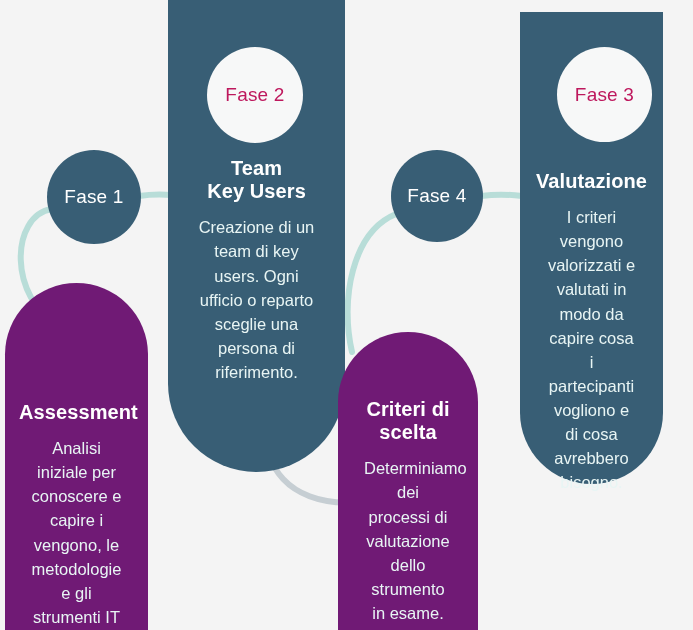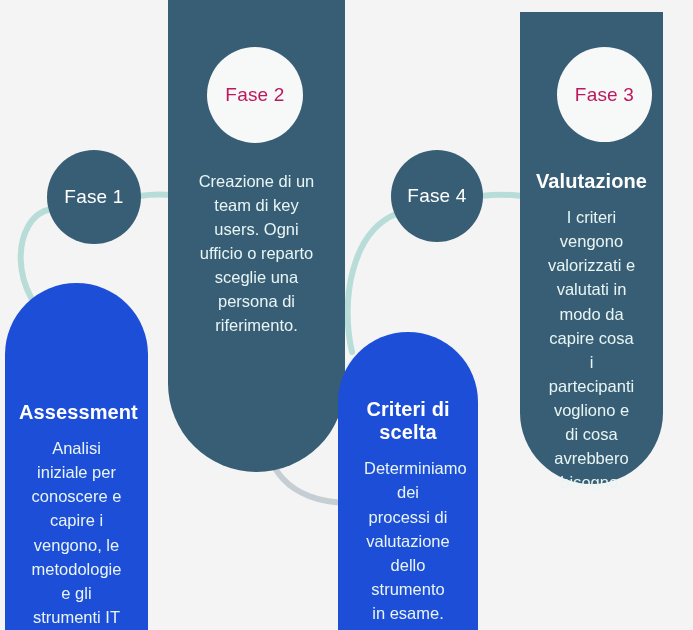--- a/index.html
+++ b/index.html
@@ -25,21 +25,21 @@
     left: 0;
     top: 0;
     width: 693px;
     height: 630px;
     pointer-events: none;
   }
   .column {
     position: absolute;
     box-sizing: border-box;
   }
-  .col-teal { background: #1d4ed8; }
+  .col-teal { background: #701a75; }
   .col-dark { background: #385E75; }
 
   
   #col1 {
     left: 5px;
     top: 283px;
     width: 143px;
     height: 347px;
     border-radius: 72px 72px 0 0;
   }
@@ -137,20 +137,24 @@
 
   <div class="column col-teal" id="col1">
     <div class="col-content">
       <h2 class="col-title">Assessment</h2>
       <p class="col-body">Analisi iniziale per conoscere e capire i vengono, le metodologie e gli strumenti IT utilizzati.</p>
     </div>
   </div>
 
   <div class="column col-dark" id="col2">
     <div class="col-content">
+      <h2 class="col-title">
+        <span>Team</span><br>
+        <span>Key Users</span>
+      </h2>
       <p class="col-body">Creazione di un team di key users. Ogni ufficio o reparto sceglie una persona di riferimento.</p>
     </div>
   </div>
 
   <div class="column col-teal" id="col3">
     <div class="col-content">
       <h2 class="col-title">Criteri di scelta</h2>
       <p class="col-body">Determiniamo dei processi di valutazione dello strumento in esame.</p>
     </div>
   </div>

